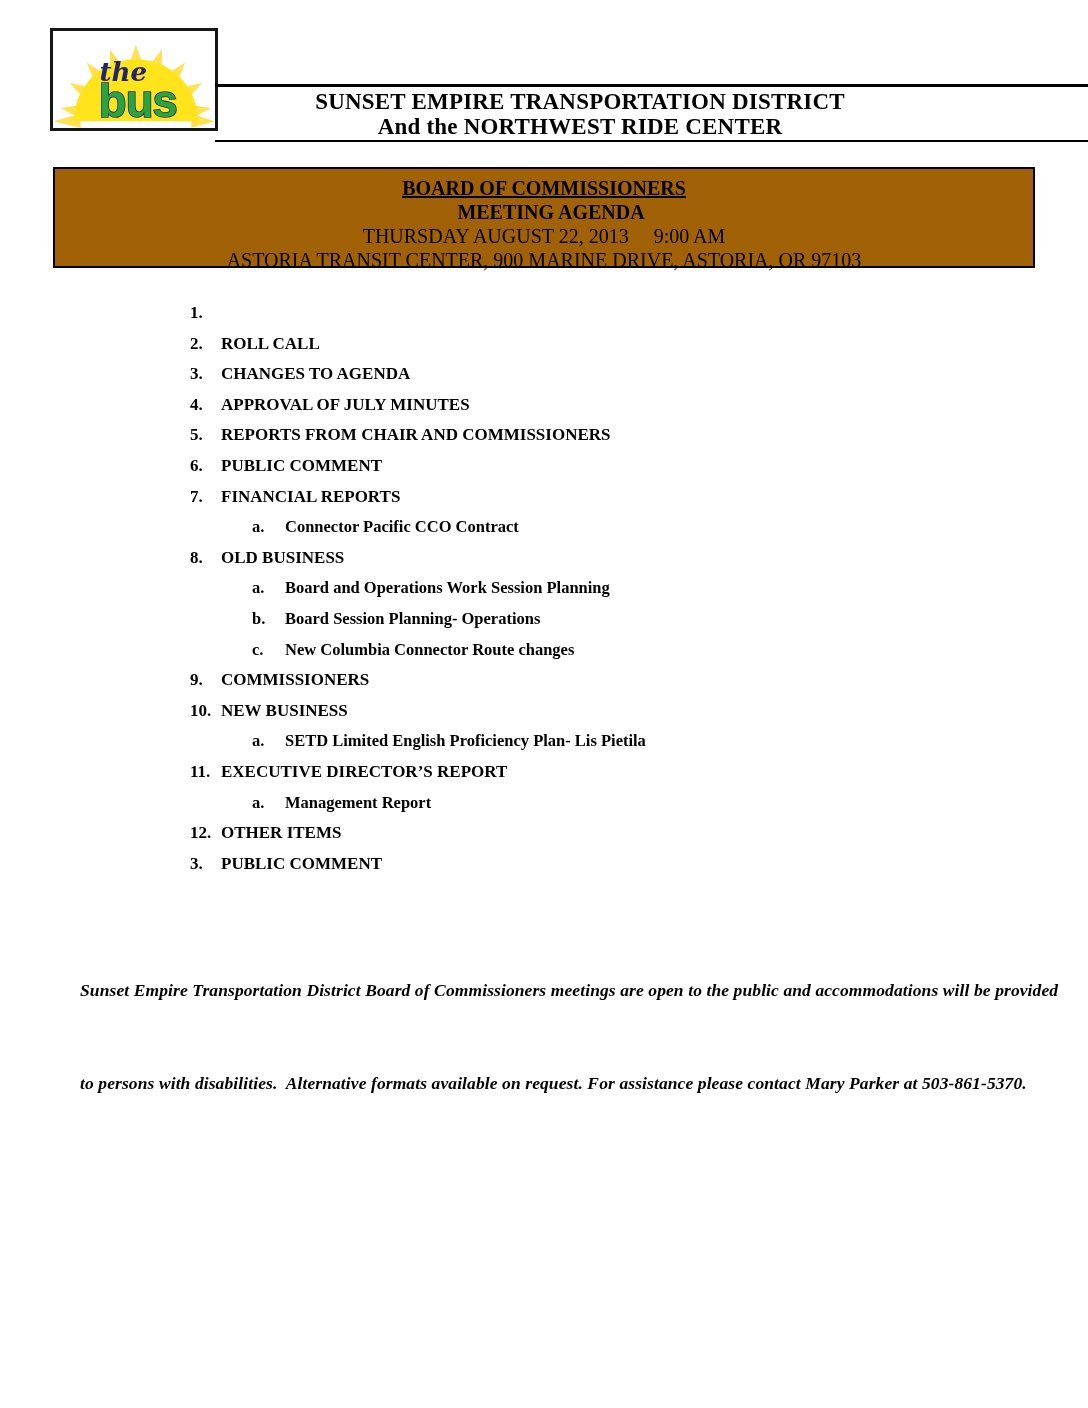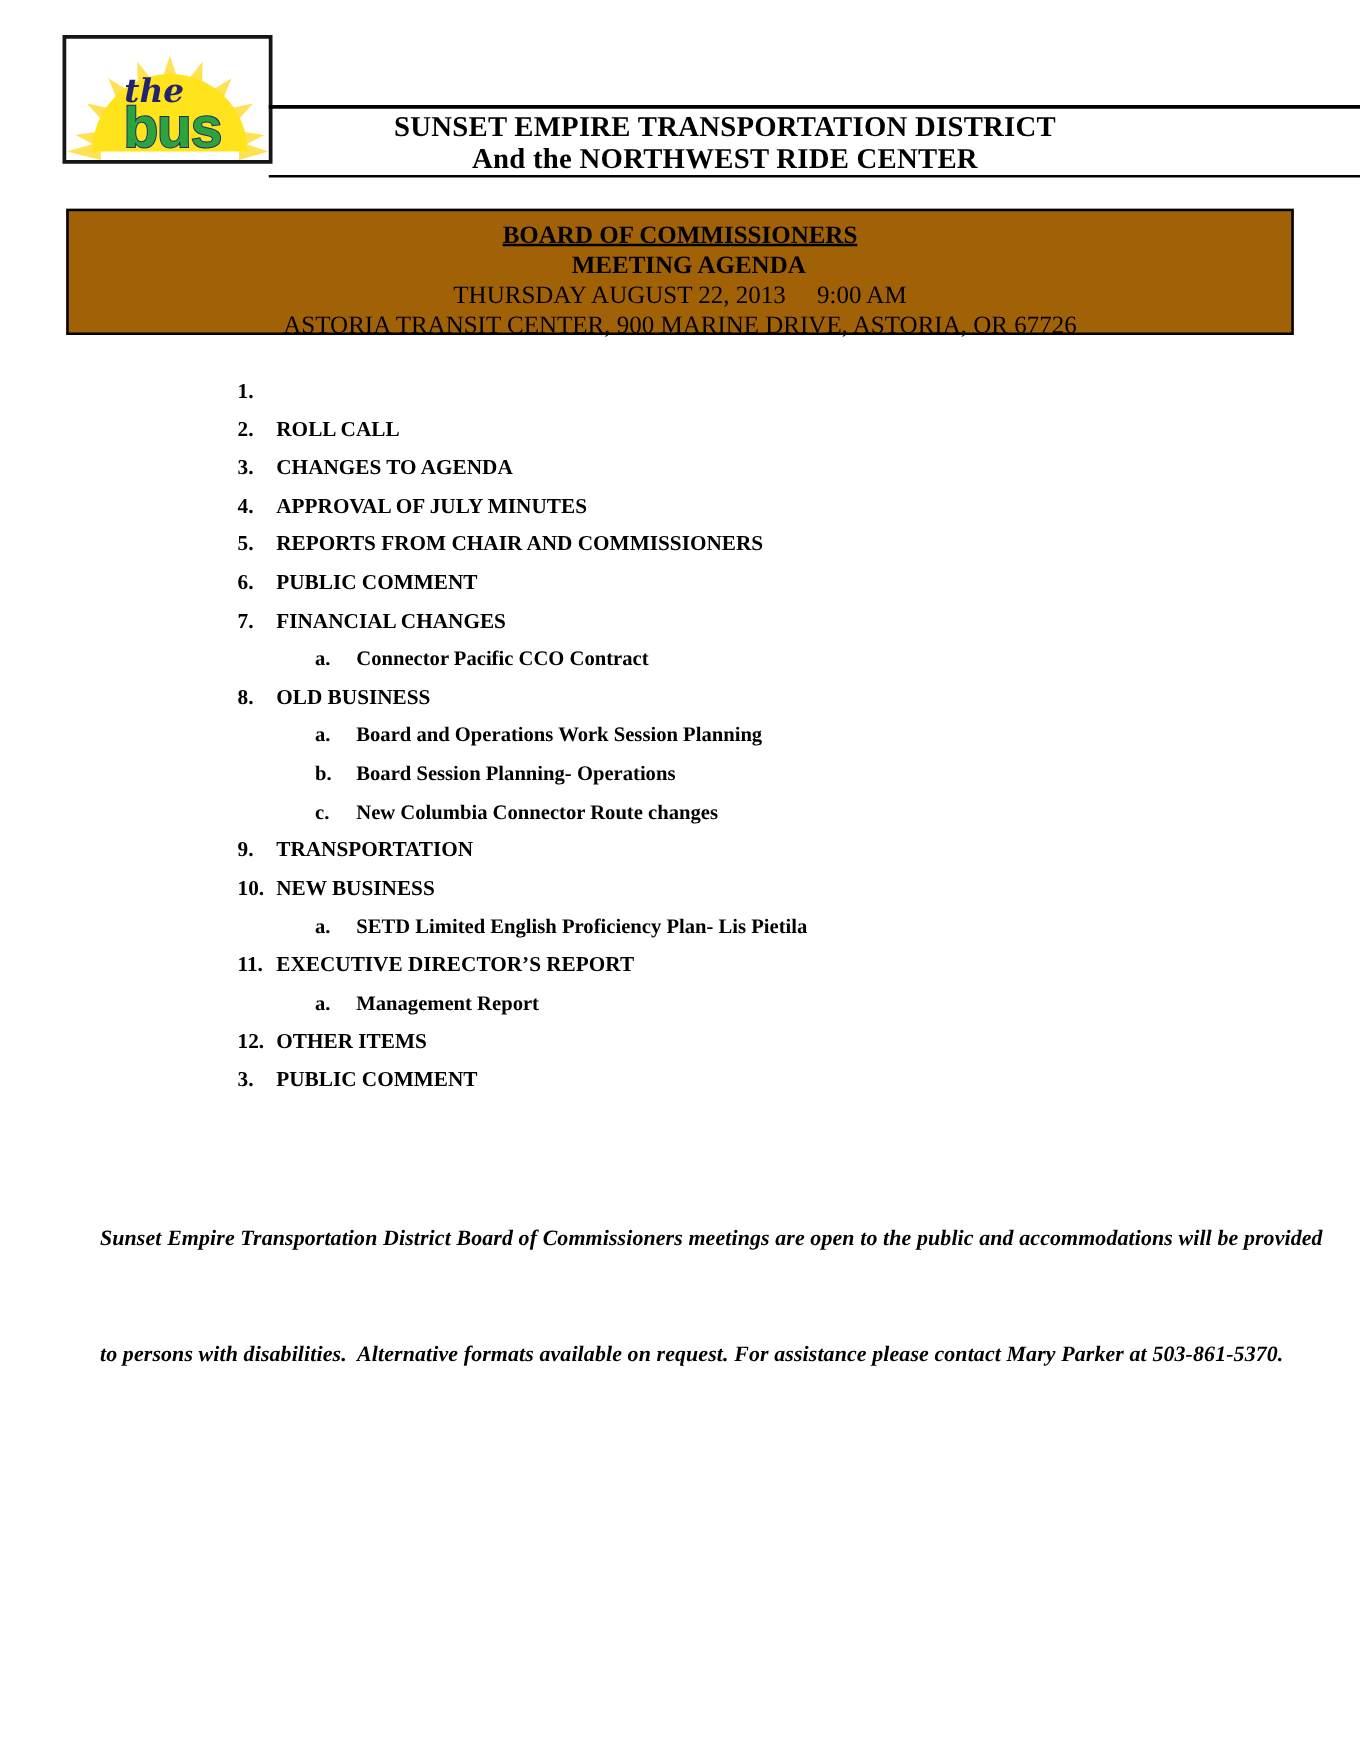--- a/index.html
+++ b/index.html
@@ -83,21 +83,21 @@
 
   <div class="header-text">
     <div>SUNSET EMPIRE TRANSPORTATION DISTRICT</div>
     <div>And the NORTHWEST RIDE CENTER</div>
   </div>
 
   <div class="notice-box">
     <div class="notice-title">BOARD OF COMMISSIONERS</div>
     <div class="notice-sub">MEETING AGENDA</div>
     <div class="notice-date">THURSDAY AUGUST 22, 2013     9:00 AM</div>
-    <div class="notice-loc">ASTORIA TRANSIT CENTER, 900 MARINE DRIVE, ASTORIA, OR 67726</div>
+    <div class="notice-loc">ASTORIA TRANSIT CENTER, 900 MARINE DRIVE, ASTORIA, OR 97103</div>
   </div>
 
   <div class="agenda" id="agenda">
       <div class="row main">
         <span class="num">1.</span>
       </div>
       <div class="row main">
         <span class="num">2.</span>
         <span class="lbl">ROLL CALL</span>
       </div>
@@ -112,21 +112,21 @@
       <div class="row main">
         <span class="num">5.</span>
         <span class="lbl">REPORTS FROM CHAIR AND COMMISSIONERS</span>
       </div>
       <div class="row main">
         <span class="num">6.</span>
         <span class="lbl">PUBLIC COMMENT</span>
       </div>
       <div class="row main">
         <span class="num">7.</span>
-        <span class="lbl">FINANCIAL CHANGES</span>
+        <span class="lbl">FINANCIAL REPORTS</span>
       </div>
       <div class="row sub">
         <span class="letter">a.</span>
         <span class="lbl">Connector Pacific CCO Contract</span>
       </div>
       <div class="row main">
         <span class="num">8.</span>
         <span class="lbl">OLD BUSINESS</span>
       </div>
       <div class="row sub">
@@ -136,21 +136,21 @@
       <div class="row sub">
         <span class="letter">b.</span>
         <span class="lbl">Board Session Planning- Operations</span>
       </div>
       <div class="row sub">
         <span class="letter">c.</span>
         <span class="lbl">New Columbia Connector Route changes</span>
       </div>
       <div class="row main">
         <span class="num">9.</span>
-        <span class="lbl">TRANSPORTATION</span>
+        <span class="lbl">COMMISSIONERS</span>
       </div>
       <div class="row main">
         <span class="num">10.</span>
         <span class="lbl">NEW BUSINESS</span>
       </div>
       <div class="row sub">
         <span class="letter">a.</span>
         <span class="lbl">SETD Limited English Proficiency Plan- Lis Pietila</span>
       </div>
       <div class="row main">

